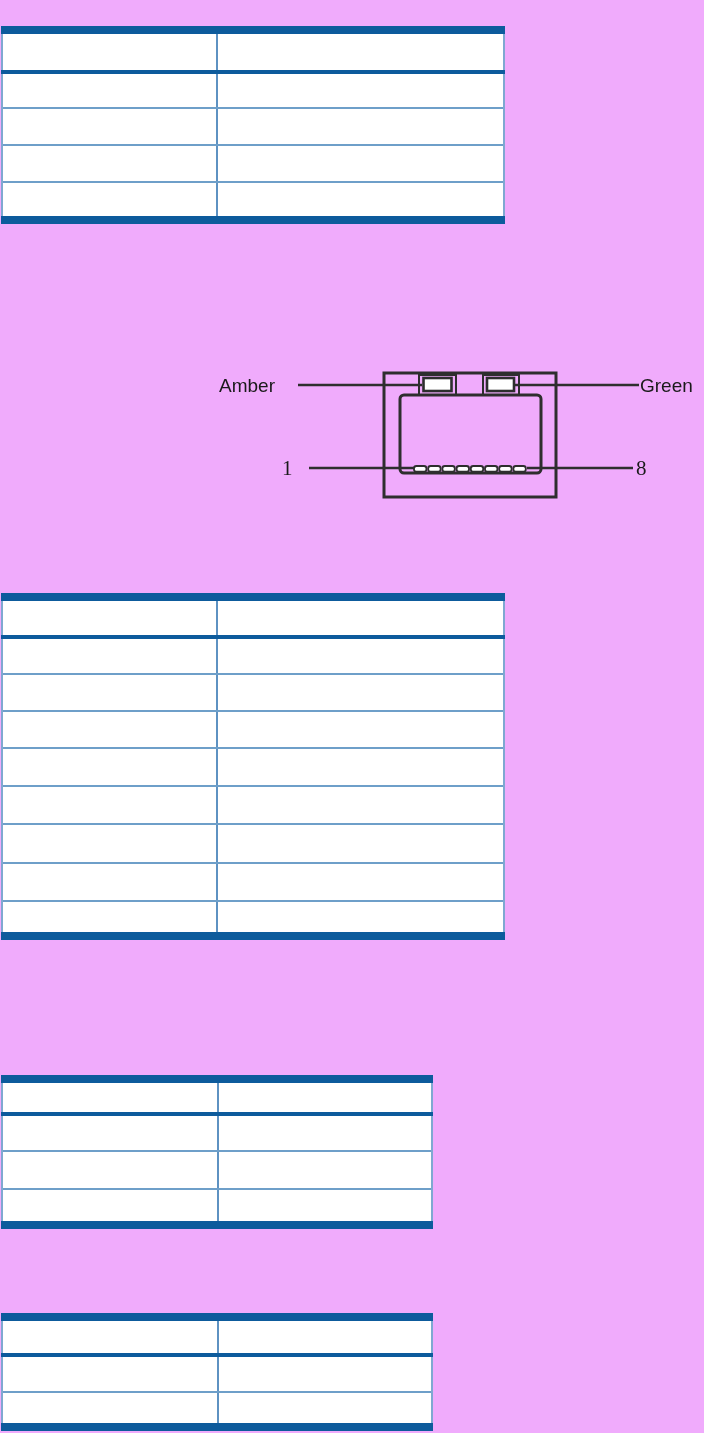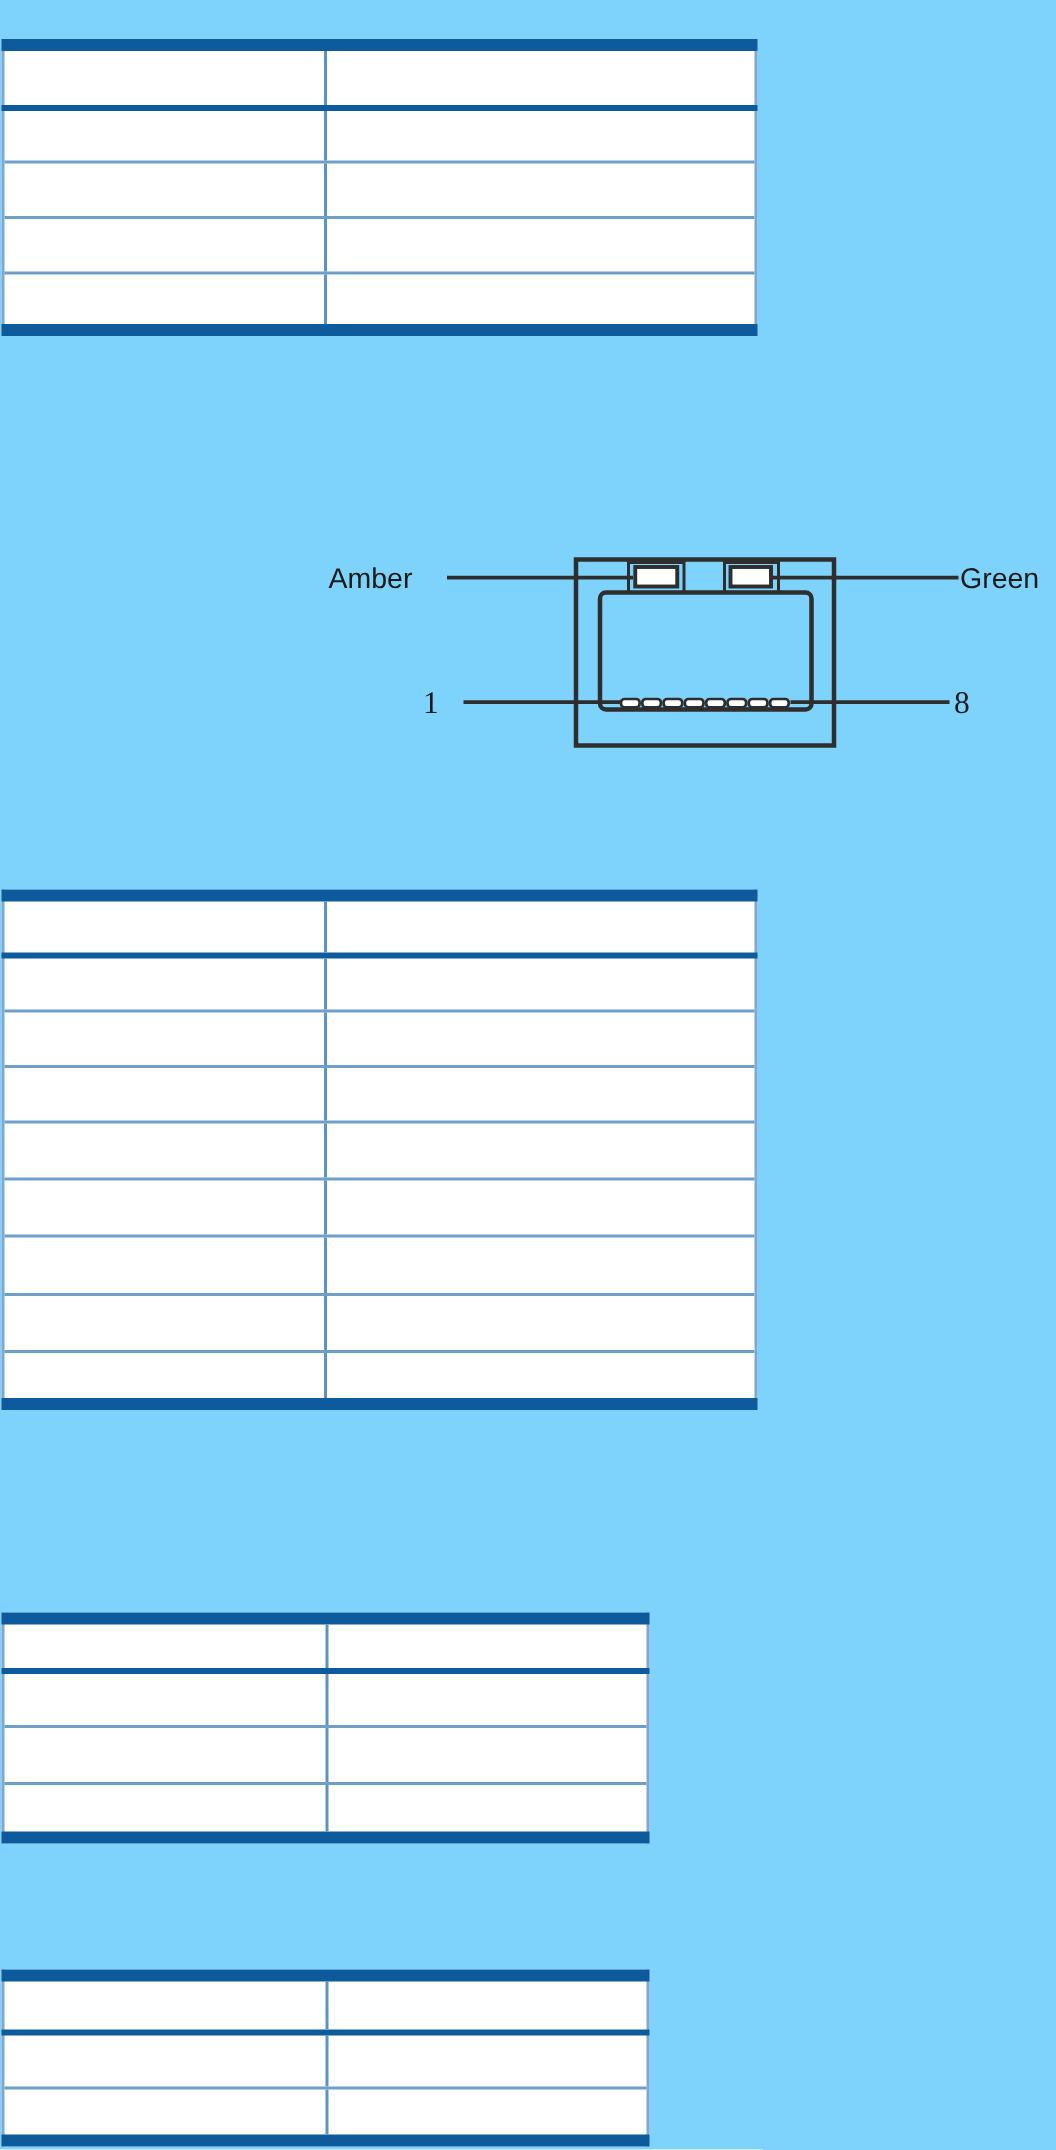--- a/index.html
+++ b/index.html
@@ -1,17 +1,17 @@
 <!DOCTYPE html>
 <html><head>
 <meta charset="utf-8">
 <style>
   html,body{margin:0;padding:0;background:#ffffff;}
   body{font-family:"Liberation Sans",sans-serif;}
-  .page{position:relative;width:704px;height:1433px;background:#7dd3fc;overflow:hidden;}
+  .page{position:relative;width:704px;height:1433px;background:#f0abfc;overflow:hidden;}
 
   
   .tbl{position:absolute;box-sizing:border-box;
        border-left:2px solid #7fa8d1;border-right:2px solid #7fa8d1;background:#ffffff;}
   .rule{height:8px;background:#0d5b9c;margin:0 -2px;}
   .sep{height:4px;background:#0d5b9c;margin:0 -2px;}
   .tr{display:flex;box-sizing:border-box;}
   .tr.rowline{border-top:2px solid #6e9fc9;}
   .td{box-sizing:border-box;height:100%;}
   .c1{width:215px;border-right:2px solid #5e92c2;}

